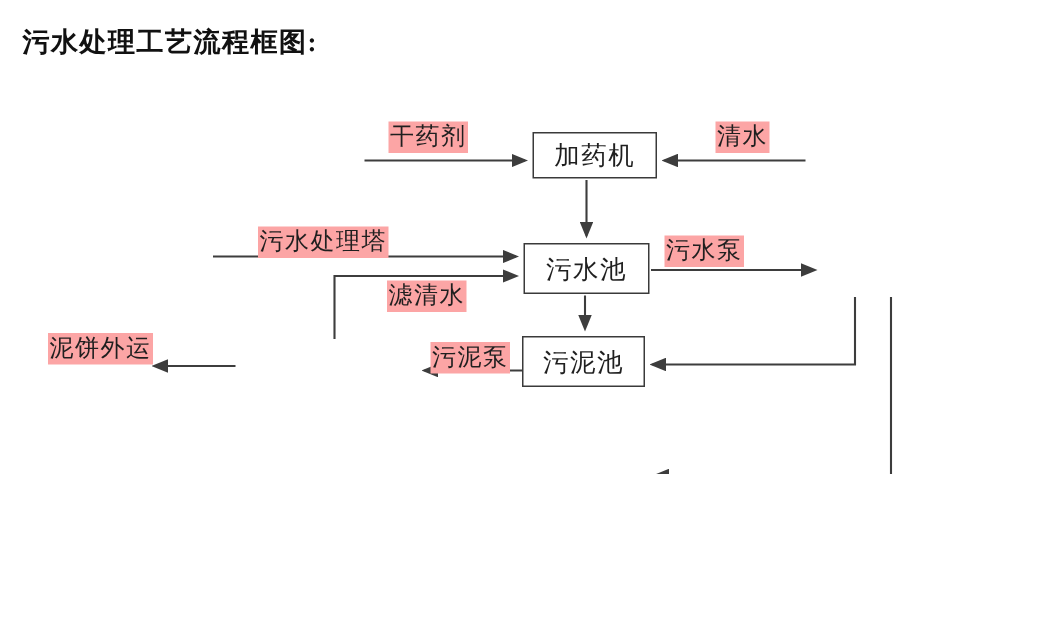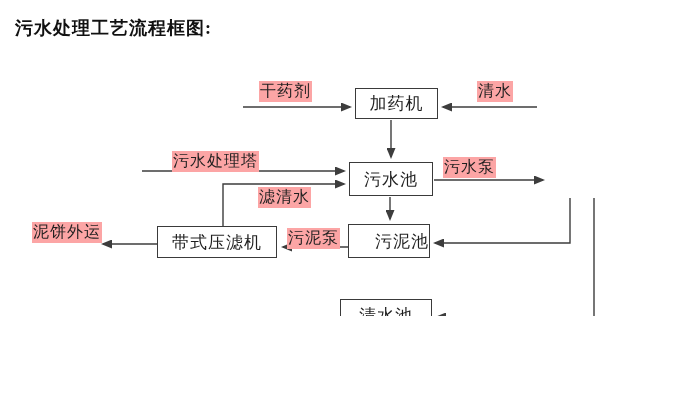--- a/index.html
+++ b/index.html
@@ -27,21 +27,21 @@
     font-size:17px;letter-spacing:1px;white-space:nowrap;
   }
   .lbl{
     position:absolute;
     font-size:16px;letter-spacing:1px;white-space:nowrap;
     color:#1f1f1f;background:#fca5a5;padding:0 1px;text-align:right;
   }
   .n-dosing{left:355px;top:88px;width:83px;height:31px;}
   .n-sewage{left:349px;top:162px;width:84px;height:34px;text-align:right;}
   .n-tower{left:548px;top:166px;width:132px;height:32px;}
-  .n-sludge{left:348px;top:224px;width:82px;height:34px;justify-content:flex-end;}
+  .n-sludge{left:348px;top:224px;width:82px;height:34px;}
   .n-press{left:157px;top:226px;width:120px;height:32px;}
   .n-clean{left:340px;top:299px;width:92px;height:33px;}
   .l-dry{left:259px;top:81px;}
   .l-cw{left:477px;top:81px;}
   .l-sand{left:172px;top:151px;}
   .l-spump{left:443px;top:157px;}
   .l-filt{left:258px;top:187px;}
   .l-mud{left:32px;top:222px;}
   .l-slpump{left:287px;top:228px;}
   .l-bottom{left:473px;top:220px;}
@@ -90,26 +90,20 @@
 
   <div class="node n-dosing">
     <span>加药机</span>
   </div>
   <div class="node n-sewage">
     <span>污水池</span>
   </div>
   <div class="node n-sludge">
     <span>污泥池</span>
   </div>
-  <div class="node n-press">
-    <span>带式压滤机</span>
-  </div>
-  <div class="node n-clean">
-    <span>清水池</span>
-  </div>
 
   <span class="lbl l-dry">干药剂</span>
   <span class="lbl l-cw">清水</span>
   <span class="lbl l-sand">污水处理塔</span>
   <span class="lbl l-spump">污水泵</span>
   <span class="lbl l-filt">滤清水</span>
   <span class="lbl l-mud">泥饼外运</span>
   <span class="lbl l-slpump">污泥泵</span>
 
 </div>

